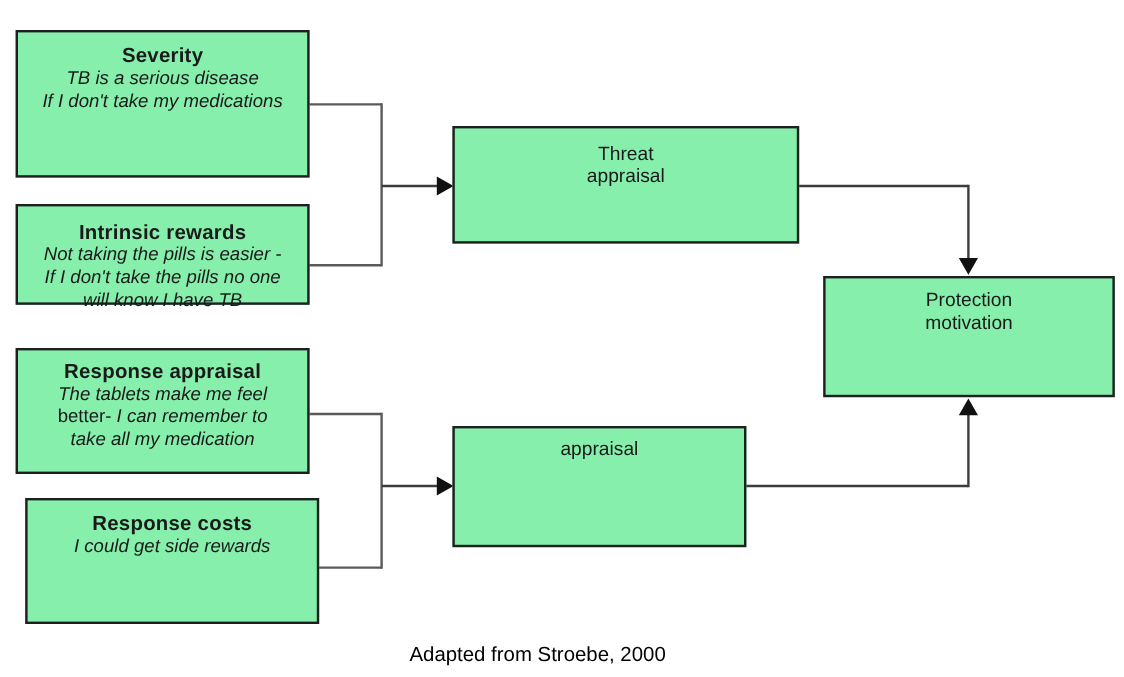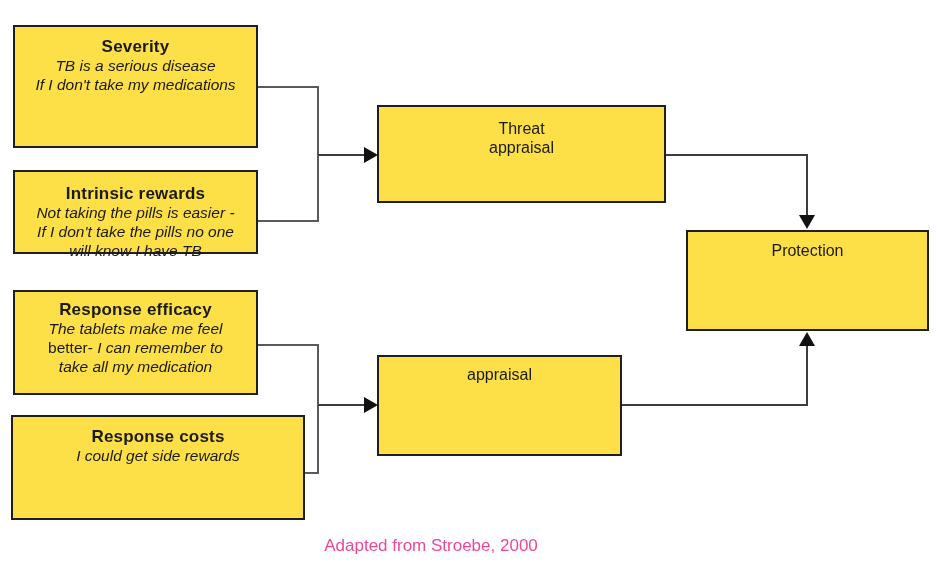--- a/index.html
+++ b/index.html
@@ -14,21 +14,21 @@
   }
   svg.connectors {
     position: absolute;
     left: 0; top: 0;
     width: 937px; height: 564px;
   }
   .node {
     position: absolute;
     box-sizing: border-box;
     border: 2px solid #1f1f1f;
-    background: #fde047;
+    background: #86efac;
     text-align: center;
   }
   .node .inner { width: 100%; }
   .bold-line {
     display: block;
     font-weight: bold;
     font-size: 17px;
     line-height: 19px;
     letter-spacing: 0.2px;
   }
@@ -44,34 +44,34 @@
   }
   .center-label {
     display: block;
     font-size: 16px;
     line-height: 19px;
   }
   
   .box-severity   { left: 13px;  top: 25px;  width: 245px; height: 123px; padding-top: 10px; }
   .box-intrinsic  { left: 13px;  top: 170px; width: 245px; height: 84px; padding-top: 12px; }
   .box-efficacy   { left: 13px;  top: 290px; width: 245px; height: 105px; padding-top: 8px; }
-  .box-costs      { left: 11px;  top: 415px; width: 294px; height: 105px; padding-top: 10px; }
+  .box-costs      { left: 21px;  top: 415px; width: 245px; height: 105px; padding-top: 10px; }
   
   .box-threat     { left: 377px; top: 105px; width: 289px; height: 98px;  padding-top: 12px; }
   .box-coping     { left: 377px; top: 355px; width: 245px; height: 101px; padding-top: 8px; }
   
   .box-protection { left: 686px; top: 230px; width: 243px; height: 101px; padding-top: 9px; }
   .caption {
     position: absolute;
-    left: 231px;
+    left: 248px;
     top: 536px;
     width: 400px;
     text-align: center;
     font-size: 17px;
-    color: #ec4899;
+    color: #000000;
   }
 </style>
 </head>
 <body>
 
 <div class="stage">
 
   <svg class="connectors" viewBox="0 0 937 564" xmlns="http://www.w3.org/2000/svg">
 
     <g stroke="#5a5a5a" stroke-width="2" fill="none">
@@ -115,21 +115,21 @@
     <div class="inner">
       <span class="bold-line">Intrinsic rewards</span>
       <span class="italic-line">Not taking the pills is easier  -</span>
       <span class="italic-line">If I don't take the pills no one</span>
       <span class="italic-line">will know I have TB</span>
     </div>
   </div>
 
   <div class="node box-efficacy">
     <div class="inner">
-      <span class="bold-line">Response efficacy</span>
+      <span class="bold-line">Response appraisal</span>
       <span class="italic-line">The tablets make me feel</span>
       <span class="italic-line"><span class="plain-inline">better-</span><span> I can remember to</span></span>
       <span class="italic-line">take all my medication</span>
     </div>
   </div>
 
   <div class="node box-costs">
     <div class="inner">
       <span class="bold-line">Response costs</span>
       <span class="italic-line">I could get side rewards</span>
@@ -145,18 +145,19 @@
 
   <div class="node box-coping">
     <div class="inner">
       <span class="center-label">appraisal</span>
     </div>
   </div>
 
   <div class="node box-protection">
     <div class="inner">
       <span class="center-label">Protection</span>
+      <span class="center-label">motivation</span>
     </div>
   </div>
 
   <div class="caption">Adapted from Stroebe, 2000</div>
 
 </div>
 
 </body></html>

